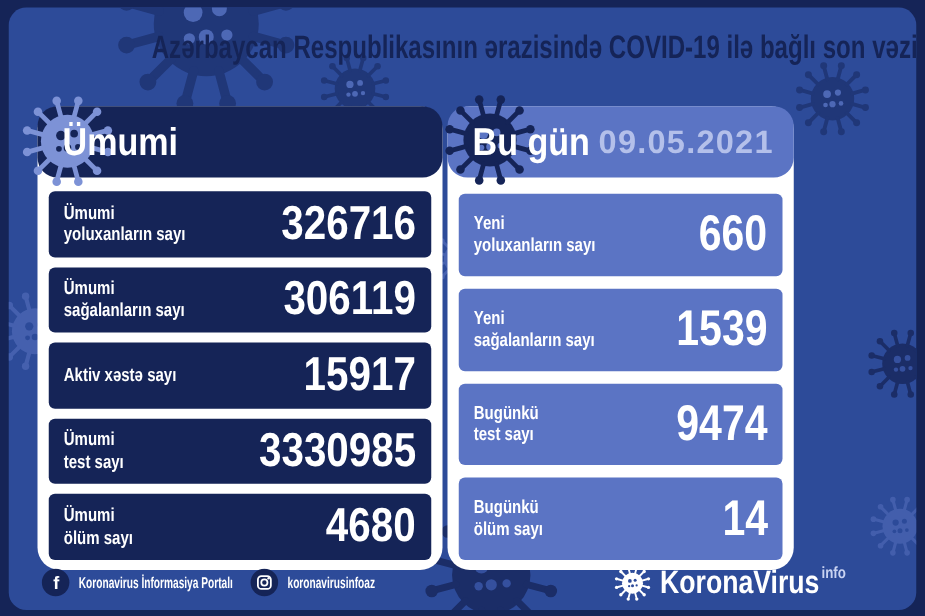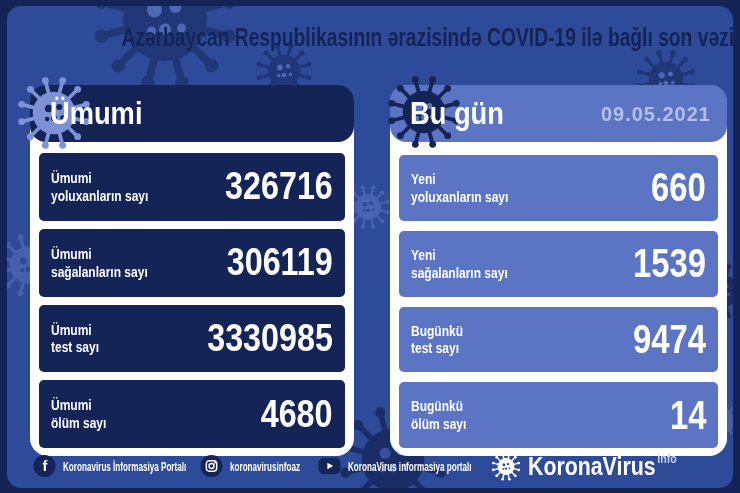--- a/index.html
+++ b/index.html
@@ -18,35 +18,35 @@
 
   
   .title { position:absolute; left:0; right:0; top:16px; text-align:center;
            color:#152457; font-size:26px; font-weight:bold; z-index:1; white-space:nowrap; }
   .title-inner { display:inline-block; transform:scaleX(0.74); transform-origin:center; }
 
   
   .panel { position:absolute; top:79px; width:324px; height:371px;
            background:#ffffff; border-radius:18px; z-index:2; }
   .panel-left  { left:23px; }
-  .panel-right { left:383px; width:337px; }
+  .panel-right { left:351px; width:277px; }
 
   .panel-head { position:relative; height:57px; border-radius:16px; }
   .panel-left  .panel-head { background:#152457; }
   .panel-right .panel-head { background:#5b74c4; display:flex; align-items:center; }
 
   .panel-title { position:absolute; left:20px; top:50%; transform:translateY(-50%) scaleX(0.88);
                  transform-origin:left center; color:#fff; font-size:31px; font-weight:bold;
                  white-space:nowrap; z-index:2; }
   .head-virus { position:absolute; width:76px; height:76px; z-index:1; }
   .panel-left  .head-virus { left:-14px; top:-10px; color:#7d92d6; --dot:#152457; }
   .panel-right .head-virus { left:-4px;  top:-11px; color:#152457; --dot:#5b74c4; }
 
   .date { position:absolute; right:16px; top:50%; transform:translateY(-50%);
-          color:#b4c0ea; font-size:20px; font-weight:bold; letter-spacing:1px; z-index:2; }
+          color:#b4c0ea; font-size:26px; font-weight:bold; letter-spacing:1px; z-index:2; }
 
   .rows { position:absolute; left:9px; right:9px; bottom:8px;
           display:flex; flex-direction:column; gap:8px; }
   .panel-left  .rows { top:68px; }
   .panel-right .rows { top:70px; gap:10px; }
 
   .row { flex:1; border-radius:5px; display:flex; align-items:center;
          justify-content:space-between; padding:0 12px; overflow:hidden; }
   .panel-left  .row { background:#152457; }
   .panel-right .row { background:#5b74c4; }
@@ -398,20 +398,27 @@
             <span>yoluxanların sayı</span>
           </div>
           <div class="val">326716</div>
         </div>
         <div class="row">
           <div class="lbl">
             <span>Ümumi</span>
             <span>sağalanların sayı</span>
           </div>
           <div class="val">306119</div>
+        </div>
+        <div class="row">
+          <div class="lbl">
+            <span>Aktiv xəstə sayı</span>
+            <span></span>
+          </div>
+          <div class="val">15917</div>
         </div>
         <div class="row">
           <div class="lbl">
             <span>Ümumi</span>
             <span>test sayı</span>
           </div>
           <div class="val">3330985</div>
         </div>
         <div class="row">
           <div class="lbl">
@@ -506,29 +513,20 @@
         <span class="f-icon">
           <svg viewBox="0 0 24 24">
               <circle cx="12" cy="12" r="11.5" fill="#152457"></circle>
             <rect x="6.6" y="6.6" width="10.8" height="10.8" rx="3" fill="none" stroke="#ffffff" stroke-width="1.5"></rect>
             <circle cx="12" cy="12" r="2.6" fill="none" stroke="#ffffff" stroke-width="1.5"></circle>
             <circle cx="15.5" cy="8.5" r="1" fill="#ffffff"></circle>
             </svg>
         </span>
         <span class="f-label">koronavirusinfoaz</span>
       </div>
-      <div class="f-item f-yt">
-        <span class="f-icon">
-          <svg viewBox="0 0 24 24">
-              <rect x="0.5" y="3.5" width="23" height="17" rx="5.5" fill="#152457"></rect>
-            <path d="M9.8 8.6 L15.8 12 L9.8 15.4 Z" fill="#ffffff"></path>
-            </svg>
-        </span>
-        <span class="f-label">KoronaVirus informasiya portalı</span>
-      </div>
       <div class="f-item f-brand">
         <span class="brand-virus"><svg viewBox="0 0 100 100">
               <circle cx="50" cy="50" r="28" fill="currentColor"></circle>
               <line x1="75.11407148351577" y1="56.72929517266554" x2="88.63703305156272" y2="60.35276180410083" stroke="currentColor" stroke-width="5" stroke-linecap="round"></line>
               <circle cx="92.500736356719" cy="61.388037984510916" r="4.5" fill="currentColor"></circle>
               <line x1="68.38477631085024" y1="68.38477631085024" x2="78.2842712474619" y2="78.2842712474619" stroke="currentColor" stroke-width="5" stroke-linecap="round"></line>
               <circle cx="81.11269837220809" cy="81.11269837220809" r="4.5" fill="currentColor"></circle>
               <line x1="56.72929517266554" y1="75.11407148351577" x2="60.35276180410083" y2="88.63703305156272" stroke="currentColor" stroke-width="5" stroke-linecap="round"></line>
               <circle cx="61.388037984510916" cy="92.500736356719" r="4.5" fill="currentColor"></circle>
               <line x1="43.270704827334455" y1="75.11407148351577" x2="39.64723819589916" y2="88.63703305156272" stroke="currentColor" stroke-width="5" stroke-linecap="round"></line>

